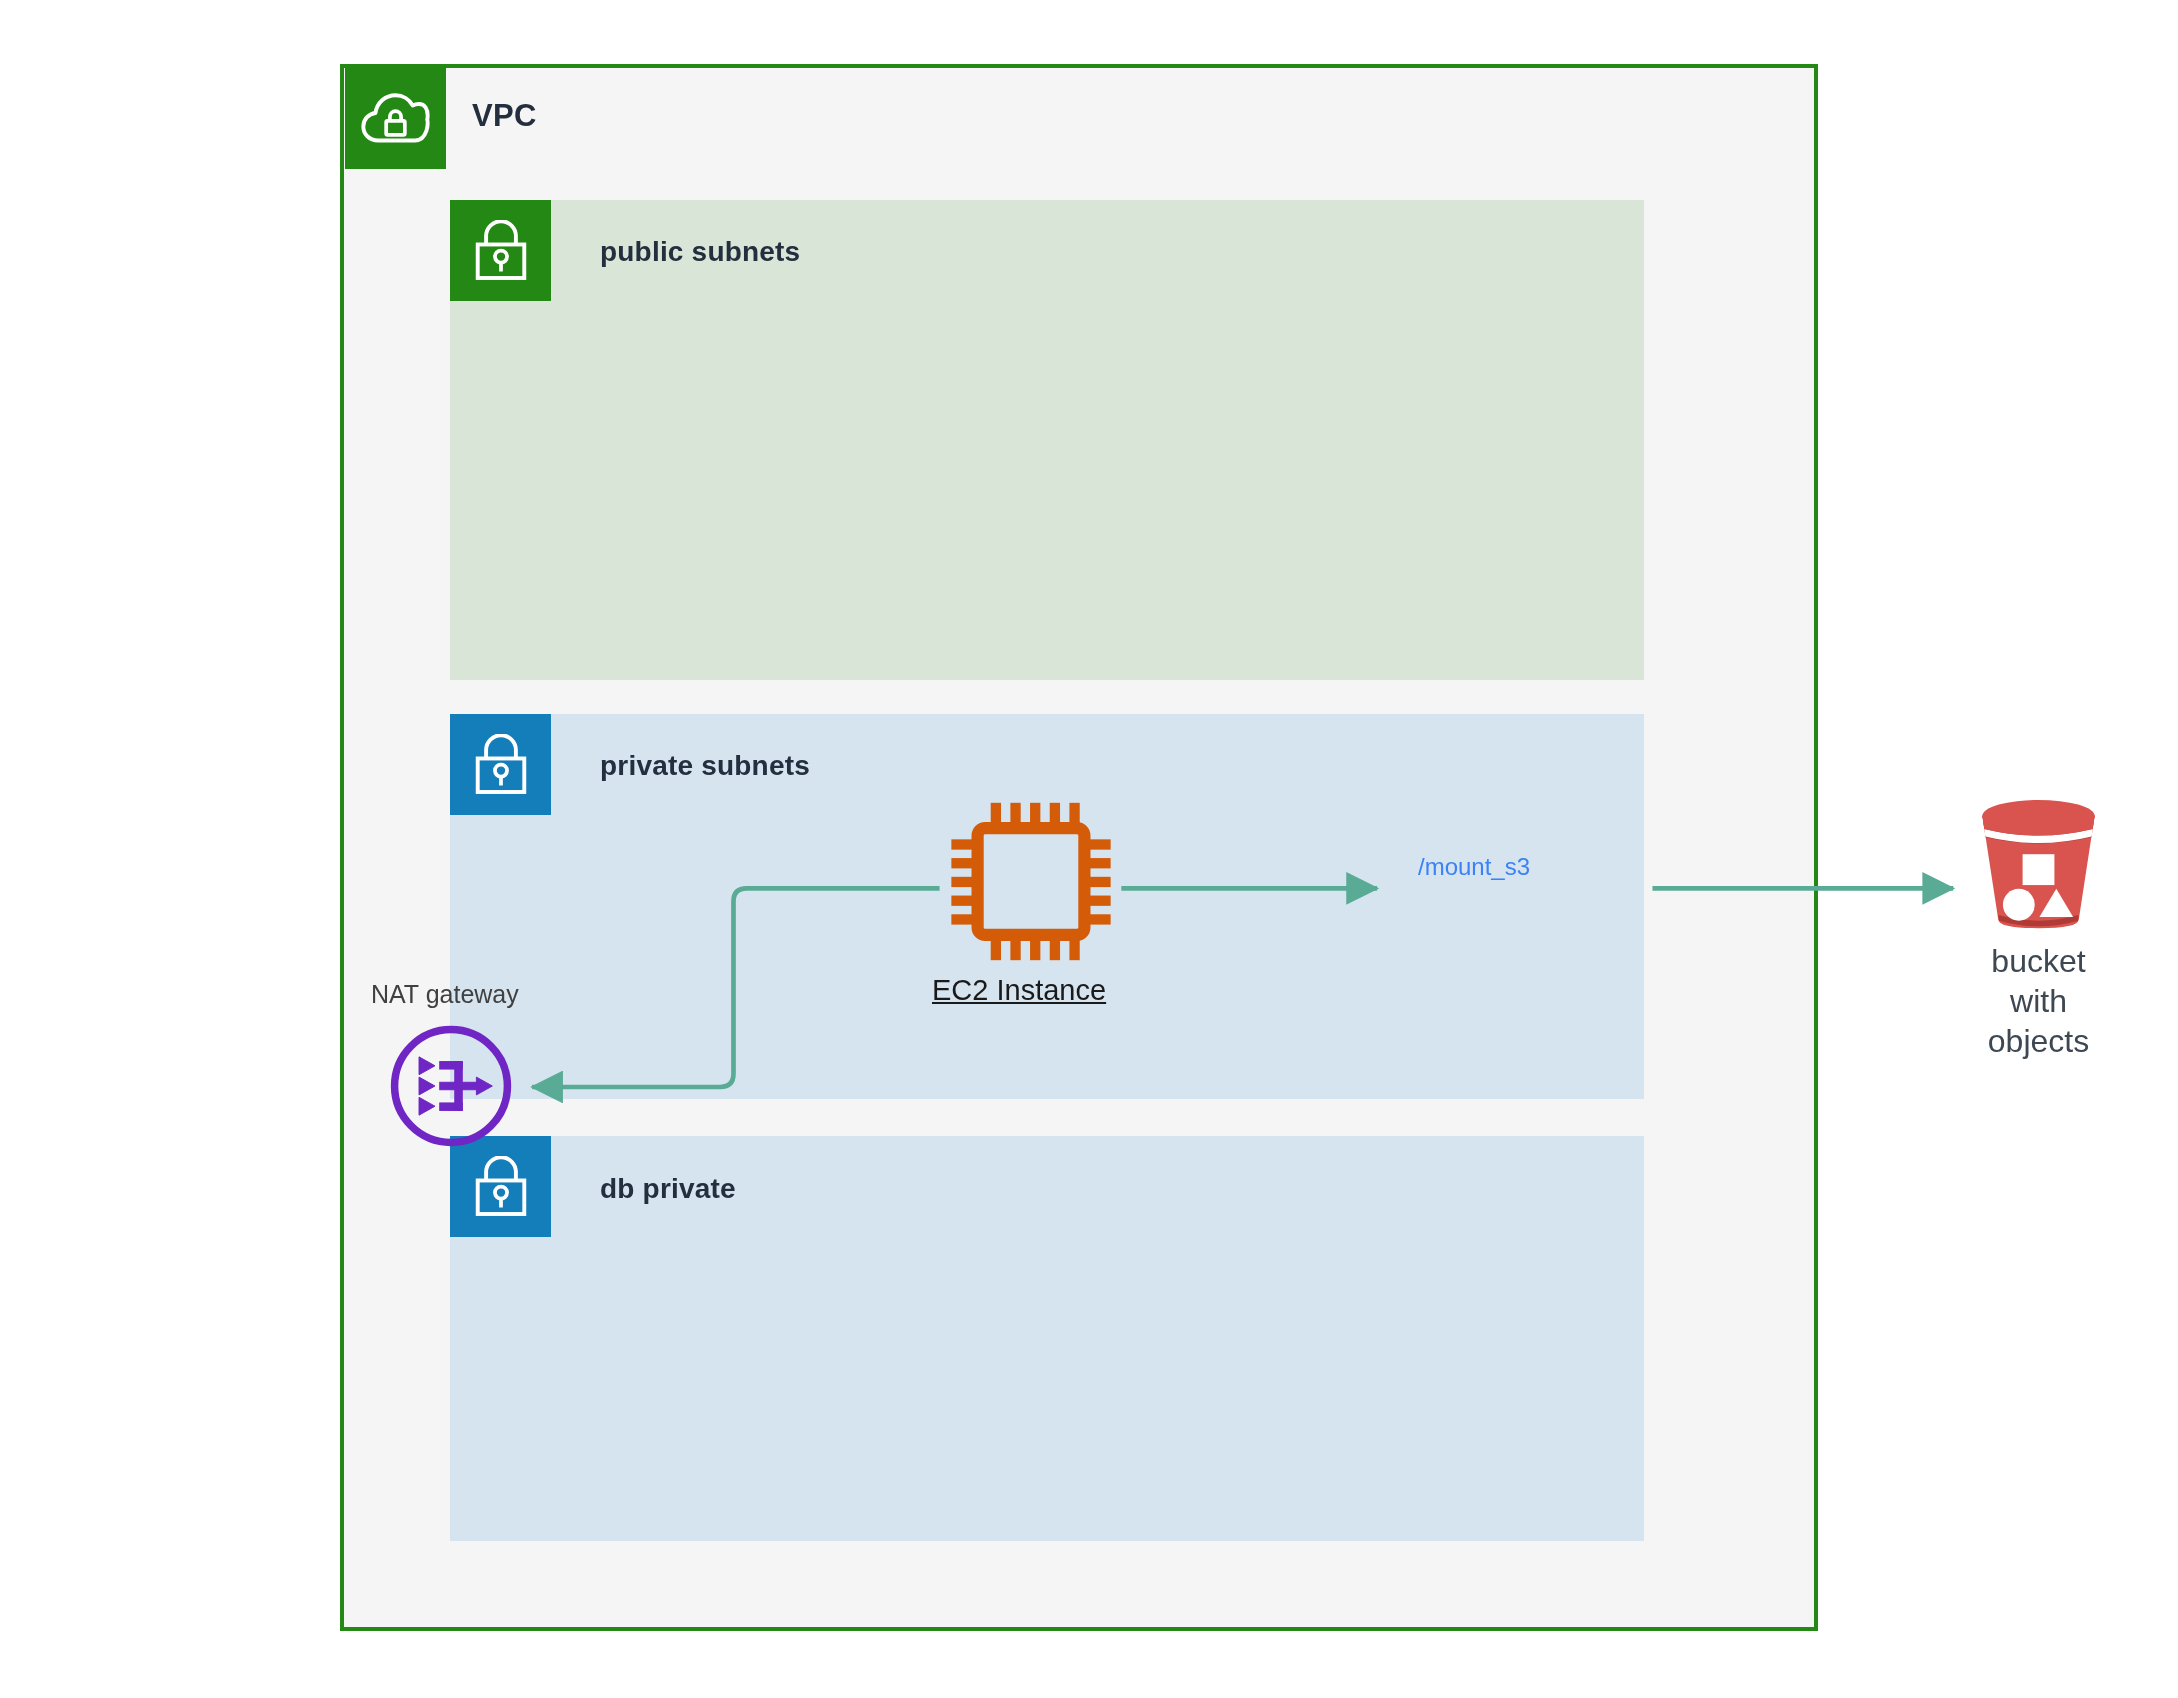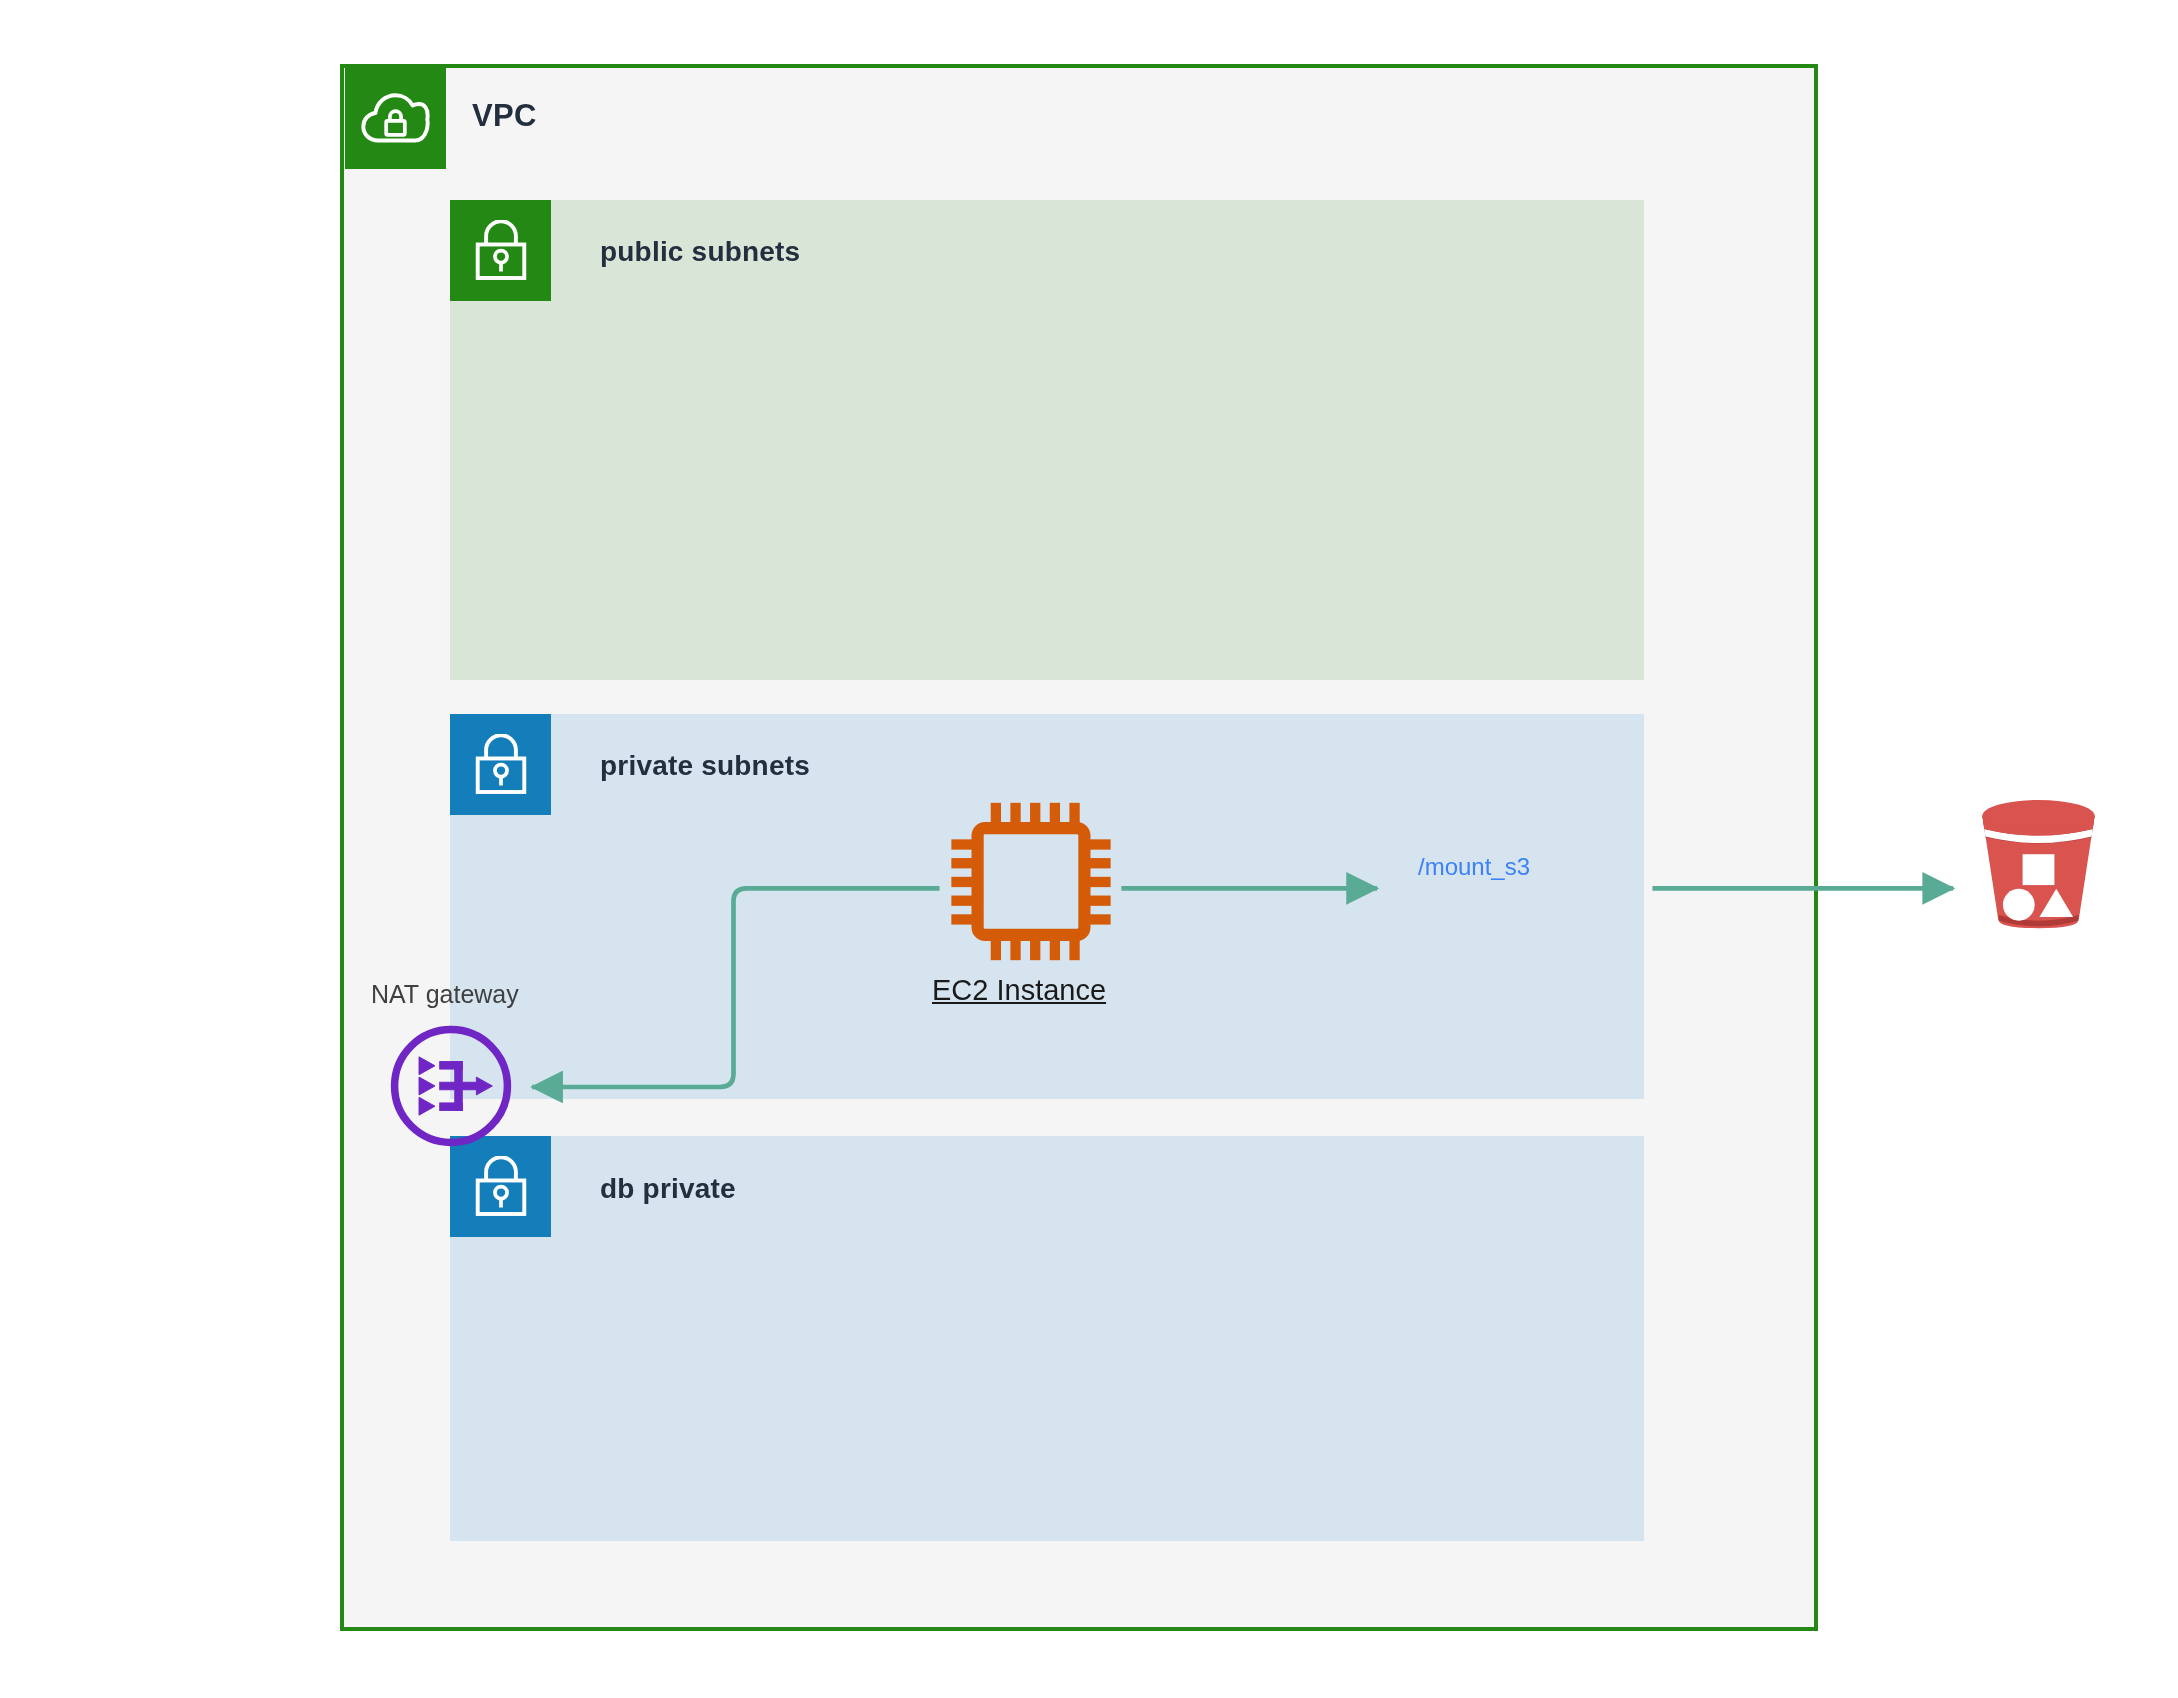--- a/index.html
+++ b/index.html
@@ -316,15 +316,20 @@
 
       <path d="M27 128 Q70 140 113 128 L112.2 134 Q70 146 27.8 134 Z" fill="#b03a35"></path>
 
       <ellipse cx="70" cy="22" rx="60" ry="17" fill="#d9534f"></ellipse>
 
       <rect x="53" y="63" width="34" height="33" fill="#ffffff"></rect>
       <circle cx="49" cy="117" r="17" fill="#ffffff"></circle>
       <path d="M89 100 L107 130 L71 130 Z" fill="#ffffff"></path>
     </svg>
   </div>
+  <div class="bucket-label">
+    <span>bucket</span>
+    <span>with</span>
+    <span>objects</span>
+  </div>
 
 </div>
 
 
 </body></html>

